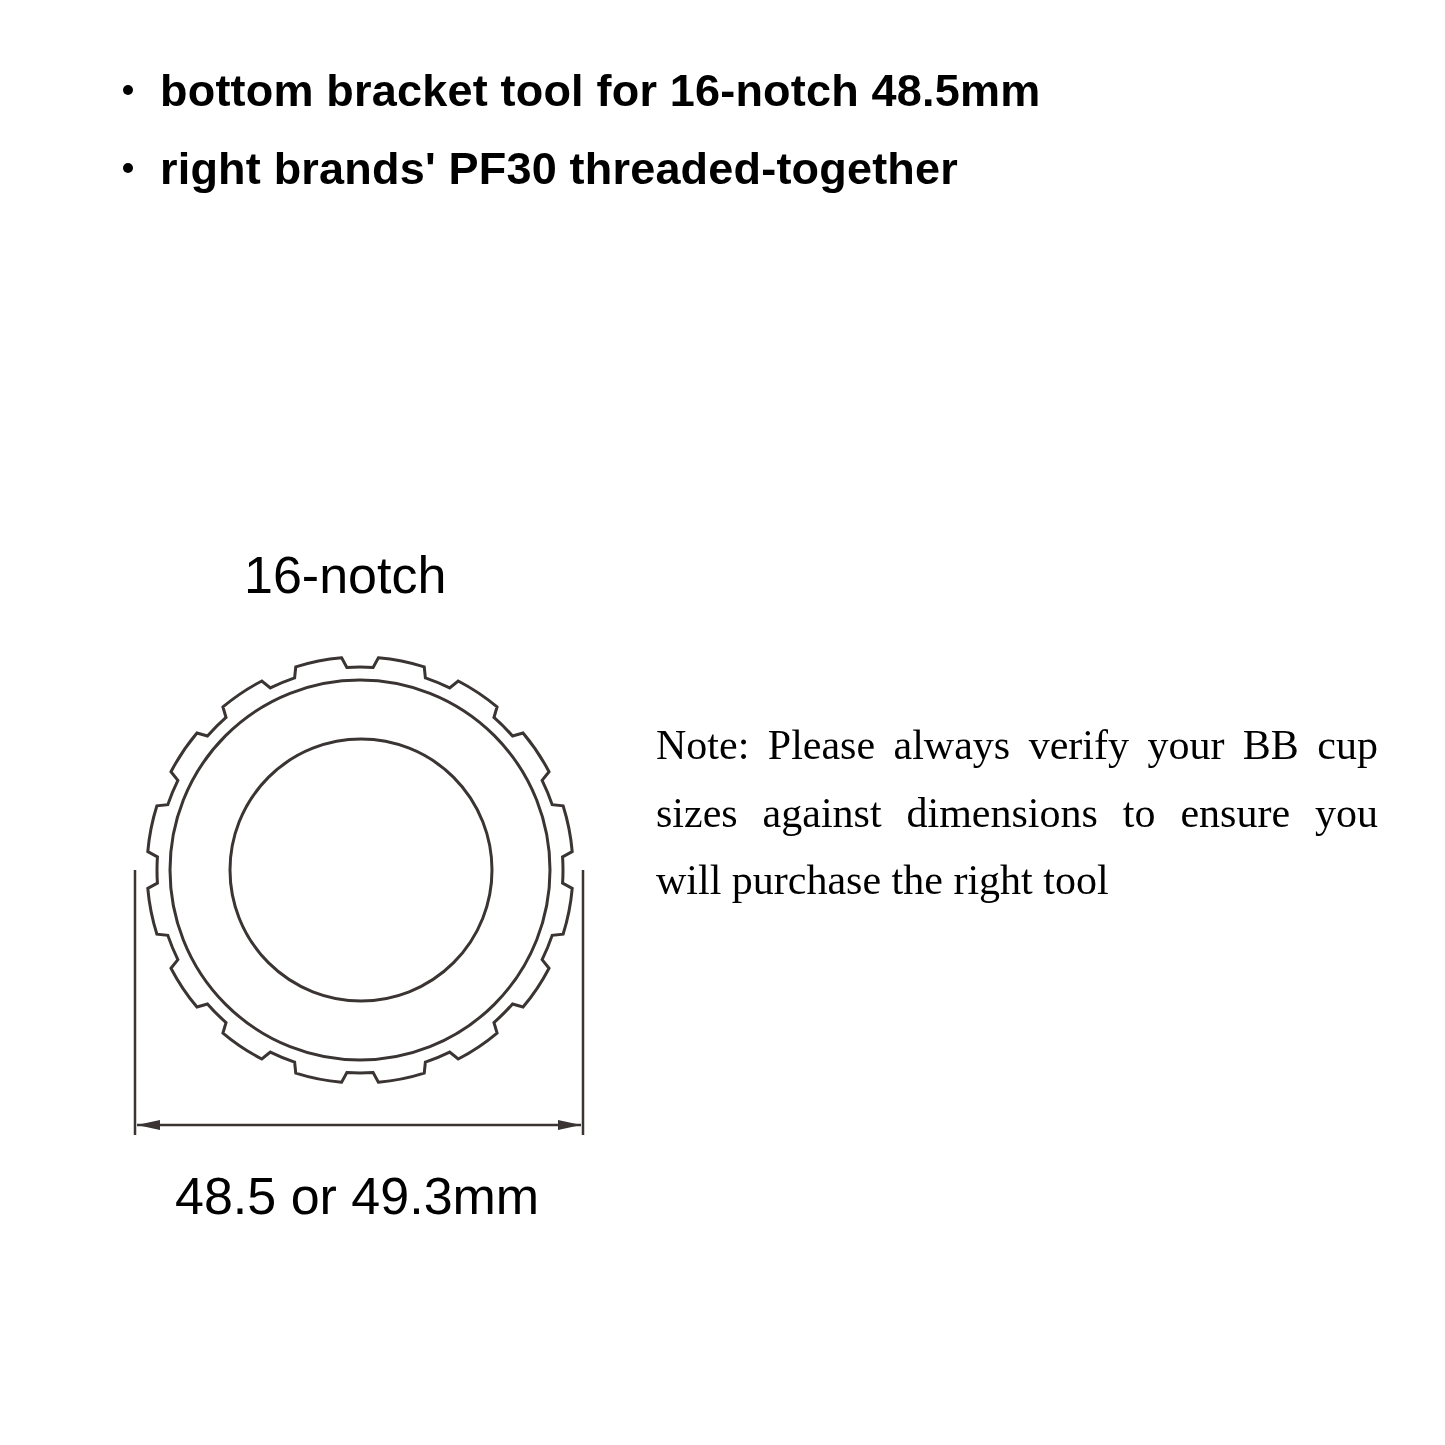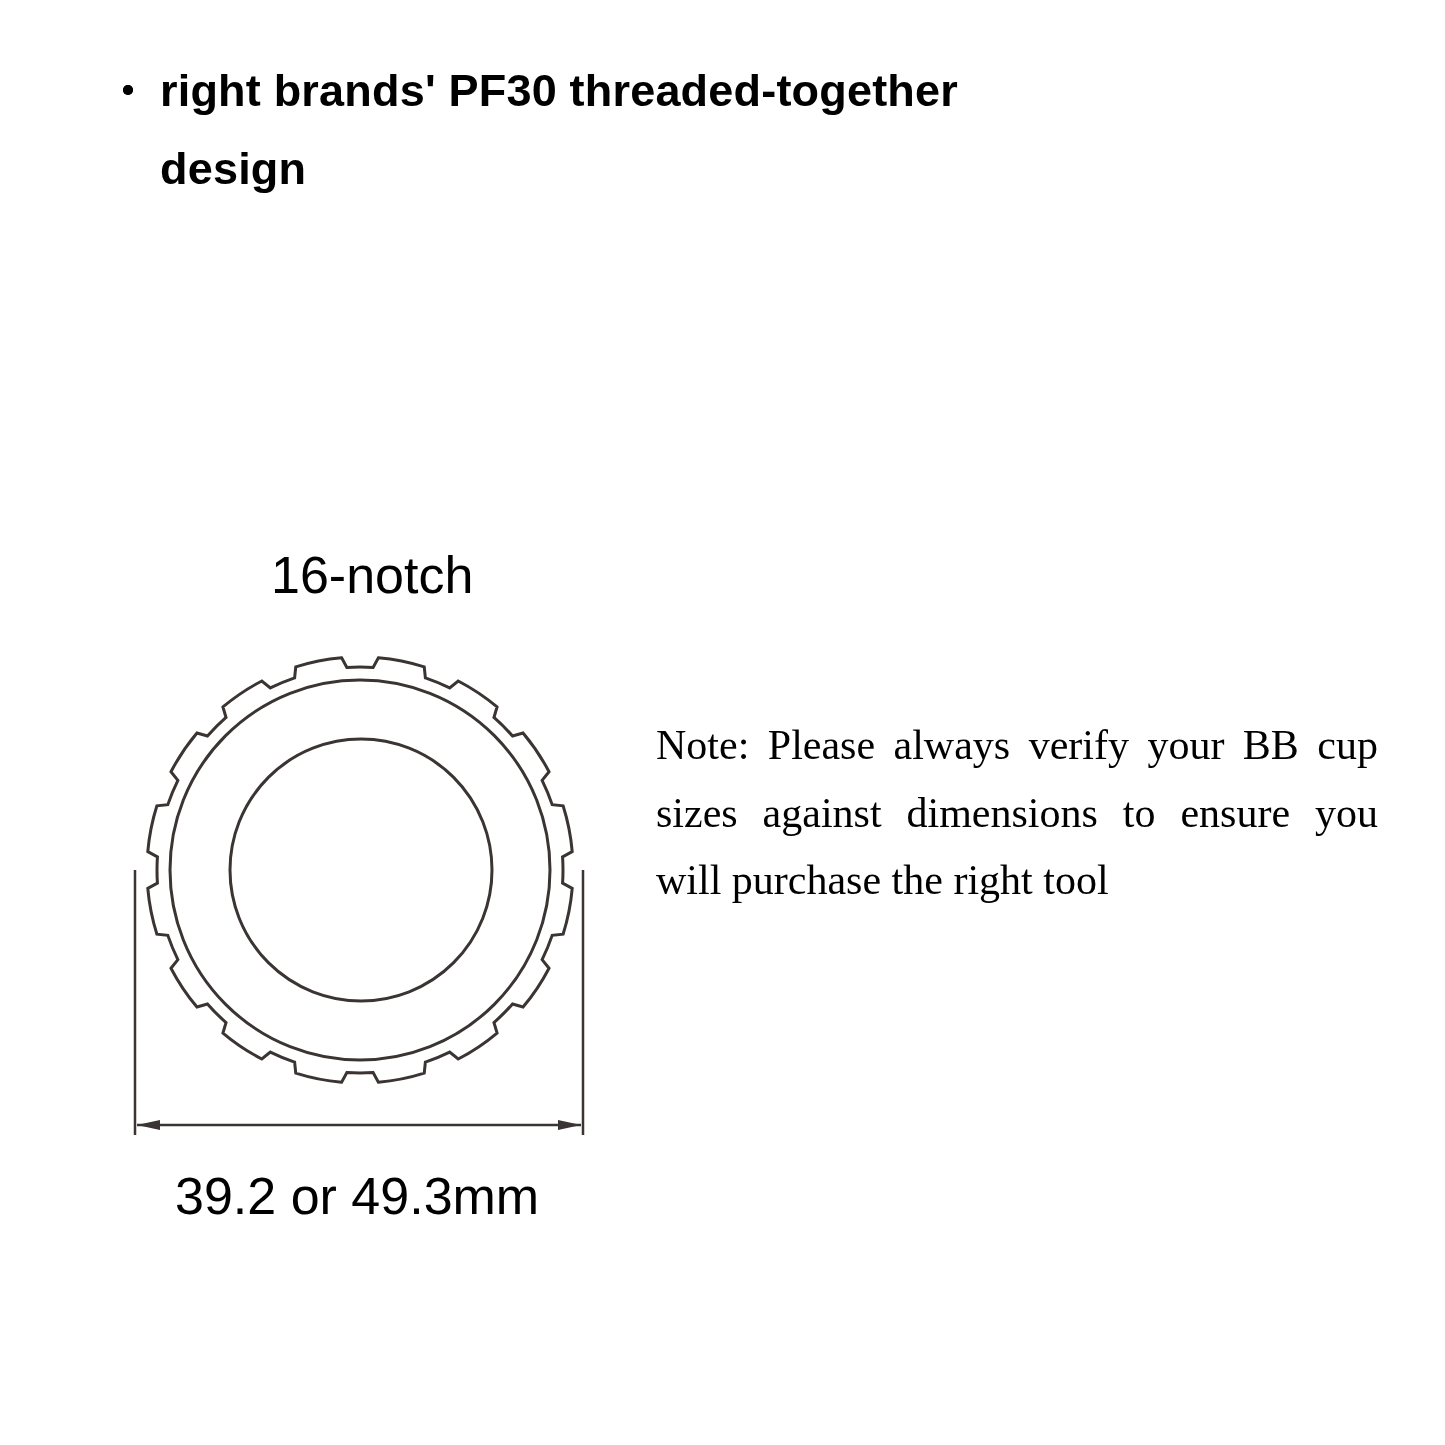--- a/index.html
+++ b/index.html
@@ -45,21 +45,20 @@
       display: block;
       white-space: nowrap;
     }
     .notch-label {
       position: absolute;
       left: 244px;
       top: 545px;
       font-size: 52px;
       line-height: 60px;
       white-space: nowrap;
-      margin-left: 27px;
     }
     .dim-label {
       position: absolute;
       left: 175px;
       top: 1166px;
       font-size: 52px;
       line-height: 60px;
       white-space: nowrap;
     }
     .diagram {
@@ -78,40 +77,40 @@
       text-align-last: left;
       font-family: Liberation Serif, serif;
     }
   </style>
 </head>
 <body>
 
 <ul class="bullets">
   <li class="bullet">
     <span class="bullet-dot"></span>
+    <span class="bullet-line">bottom bracket tool for 16-notch 48.5mm</span>
   </li>
   <li class="bullet">
     <span class="bullet-dot"></span>
     <span class="bullet-line">right brands' PF30 threaded-together</span>
-    <span class="bullet-line">design</span>
   </li>
 </ul>
 
 <div class="notch-label">16-notch</div>
 
 <svg class="diagram" width="700" height="1200" viewBox="0 0 700 1200">
   <g id="ring-group" fill="none" stroke="#3a3432" stroke-width="3">
     <path id="notched-ring" d="M 341.62 657.79 L 346.86 667.43 A 203 203 0 0 1 373.14 667.43 L 378.38 657.79 A 213 213 0 0 1 424.23 666.91 L 425.38 677.82 A 203 203 0 0 1 449.67 687.88 L 458.19 680.98 A 213 213 0 0 1 497.06 706.95 L 493.95 717.46 A 203 203 0 0 1 512.54 736.05 L 523.05 732.94 A 213 213 0 0 1 549.02 771.81 L 542.12 780.33 A 203 203 0 0 1 552.18 804.62 L 563.09 805.77 A 213 213 0 0 1 572.21 851.62 L 562.57 856.86 A 203 203 0 0 1 562.57 883.14 L 572.21 888.38 A 213 213 0 0 1 563.09 934.23 L 552.18 935.38 A 203 203 0 0 1 542.12 959.67 L 549.02 968.19 A 213 213 0 0 1 523.05 1007.06 L 512.54 1003.95 A 203 203 0 0 1 493.95 1022.54 L 497.06 1033.05 A 213 213 0 0 1 458.19 1059.02 L 449.67 1052.12 A 203 203 0 0 1 425.38 1062.18 L 424.23 1073.09 A 213 213 0 0 1 378.38 1082.21 L 373.14 1072.57 A 203 203 0 0 1 346.86 1072.57 L 341.62 1082.21 A 213 213 0 0 1 295.77 1073.09 L 294.62 1062.18 A 203 203 0 0 1 270.33 1052.12 L 261.81 1059.02 A 213 213 0 0 1 222.94 1033.05 L 226.05 1022.54 A 203 203 0 0 1 207.46 1003.95 L 196.95 1007.06 A 213 213 0 0 1 170.98 968.19 L 177.88 959.67 A 203 203 0 0 1 167.82 935.38 L 156.91 934.23 A 213 213 0 0 1 147.79 888.38 L 157.43 883.14 A 203 203 0 0 1 157.43 856.86 L 147.79 851.62 A 213 213 0 0 1 156.91 805.77 L 167.82 804.62 A 203 203 0 0 1 177.88 780.33 L 170.98 771.81 A 213 213 0 0 1 196.95 732.94 L 207.46 736.05 A 203 203 0 0 1 226.05 717.46 L 222.94 706.95 A 213 213 0 0 1 261.81 680.98 L 270.33 687.88 A 203 203 0 0 1 294.62 677.82 L 295.77 666.91 A 213 213 0 0 1 341.62 657.79 Z"></path>
     <circle cx="360" cy="870" r="190"></circle>
     <circle cx="361" cy="870" r="131"></circle>
   </g>
   <g stroke="#3a3432" stroke-width="2.5" fill="#3a3432">
     <line x1="135" y1="870" x2="135" y2="1135"></line>
     <line x1="583" y1="870" x2="583" y2="1135"></line>
     <line x1="137" y1="1125" x2="581" y2="1125"></line>
     <polygon points="137,1125 160,1120 160,1130" stroke="none" fill="#3a3432"></polygon>
     <polygon points="581,1125 558,1120 558,1130" stroke="none" fill="#3a3432"></polygon>
   </g>
 </svg>
 
-<div class="dim-label">39.2 or 49.3mm</div>
+<div class="dim-label">48.5 or 49.3mm</div>
 
 <div class="note">Note: Please always verify your BB cup sizes against dimensions to ensure you will purchase the right tool</div>
 
 </body></html>

